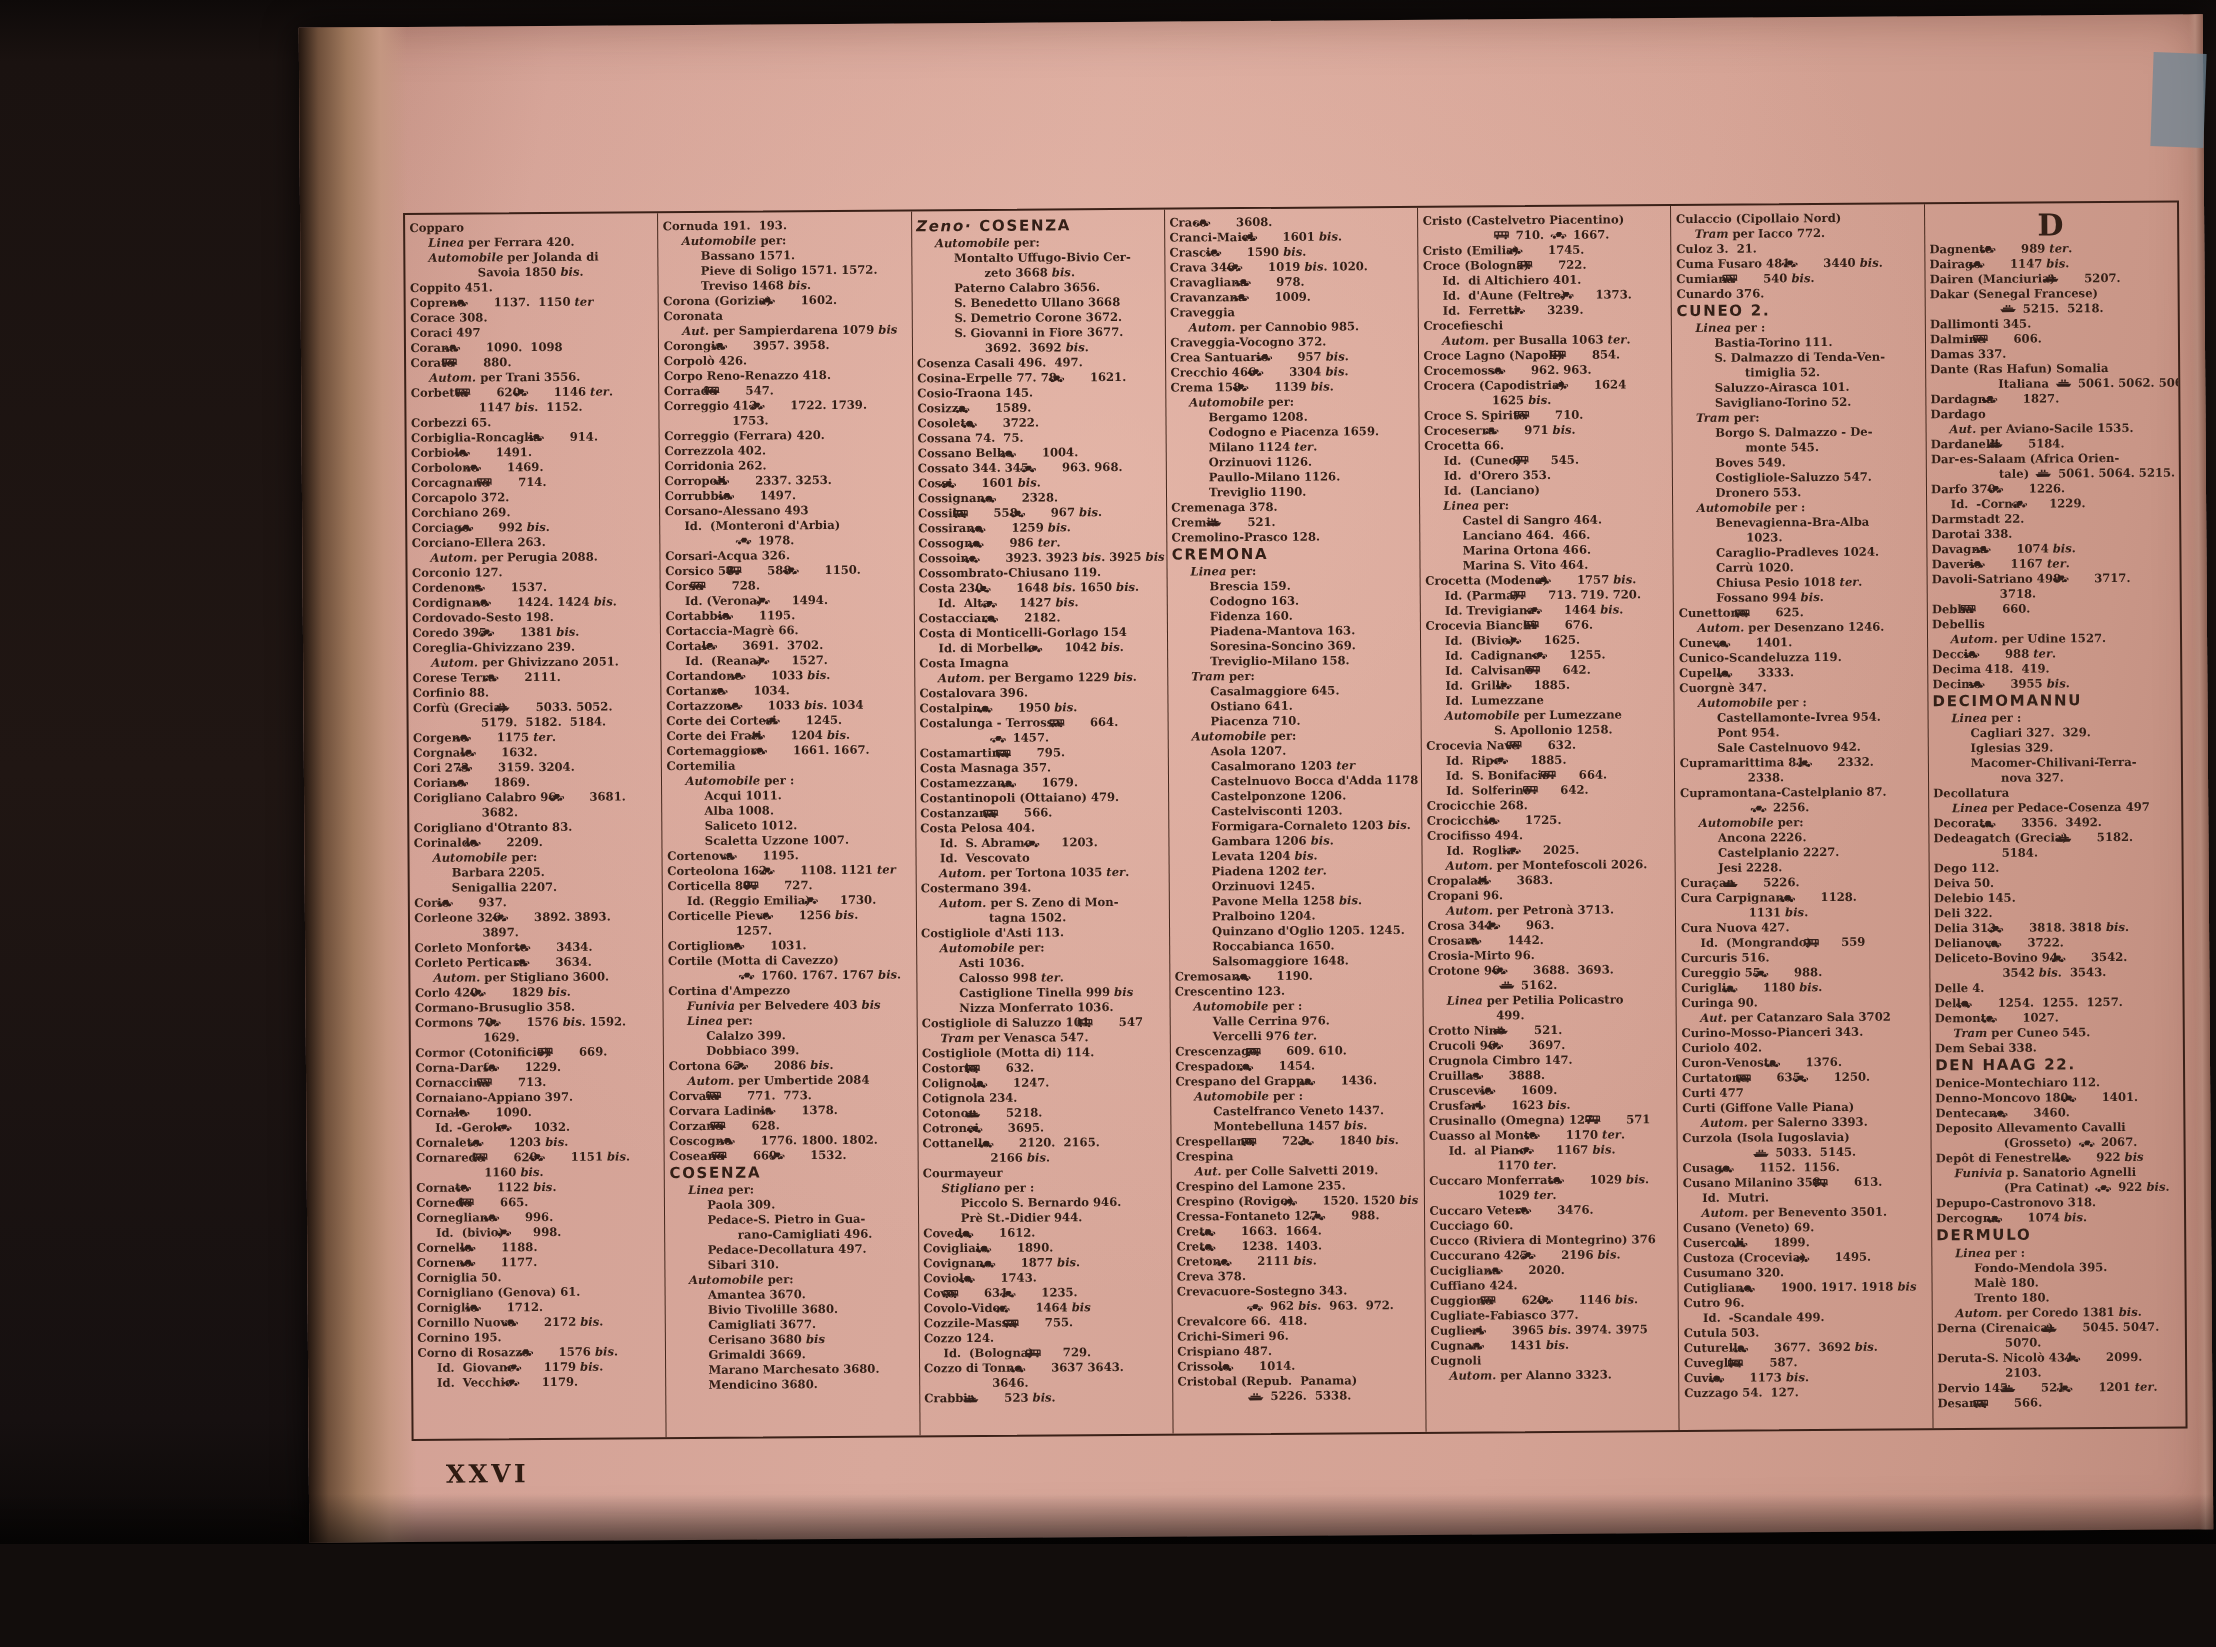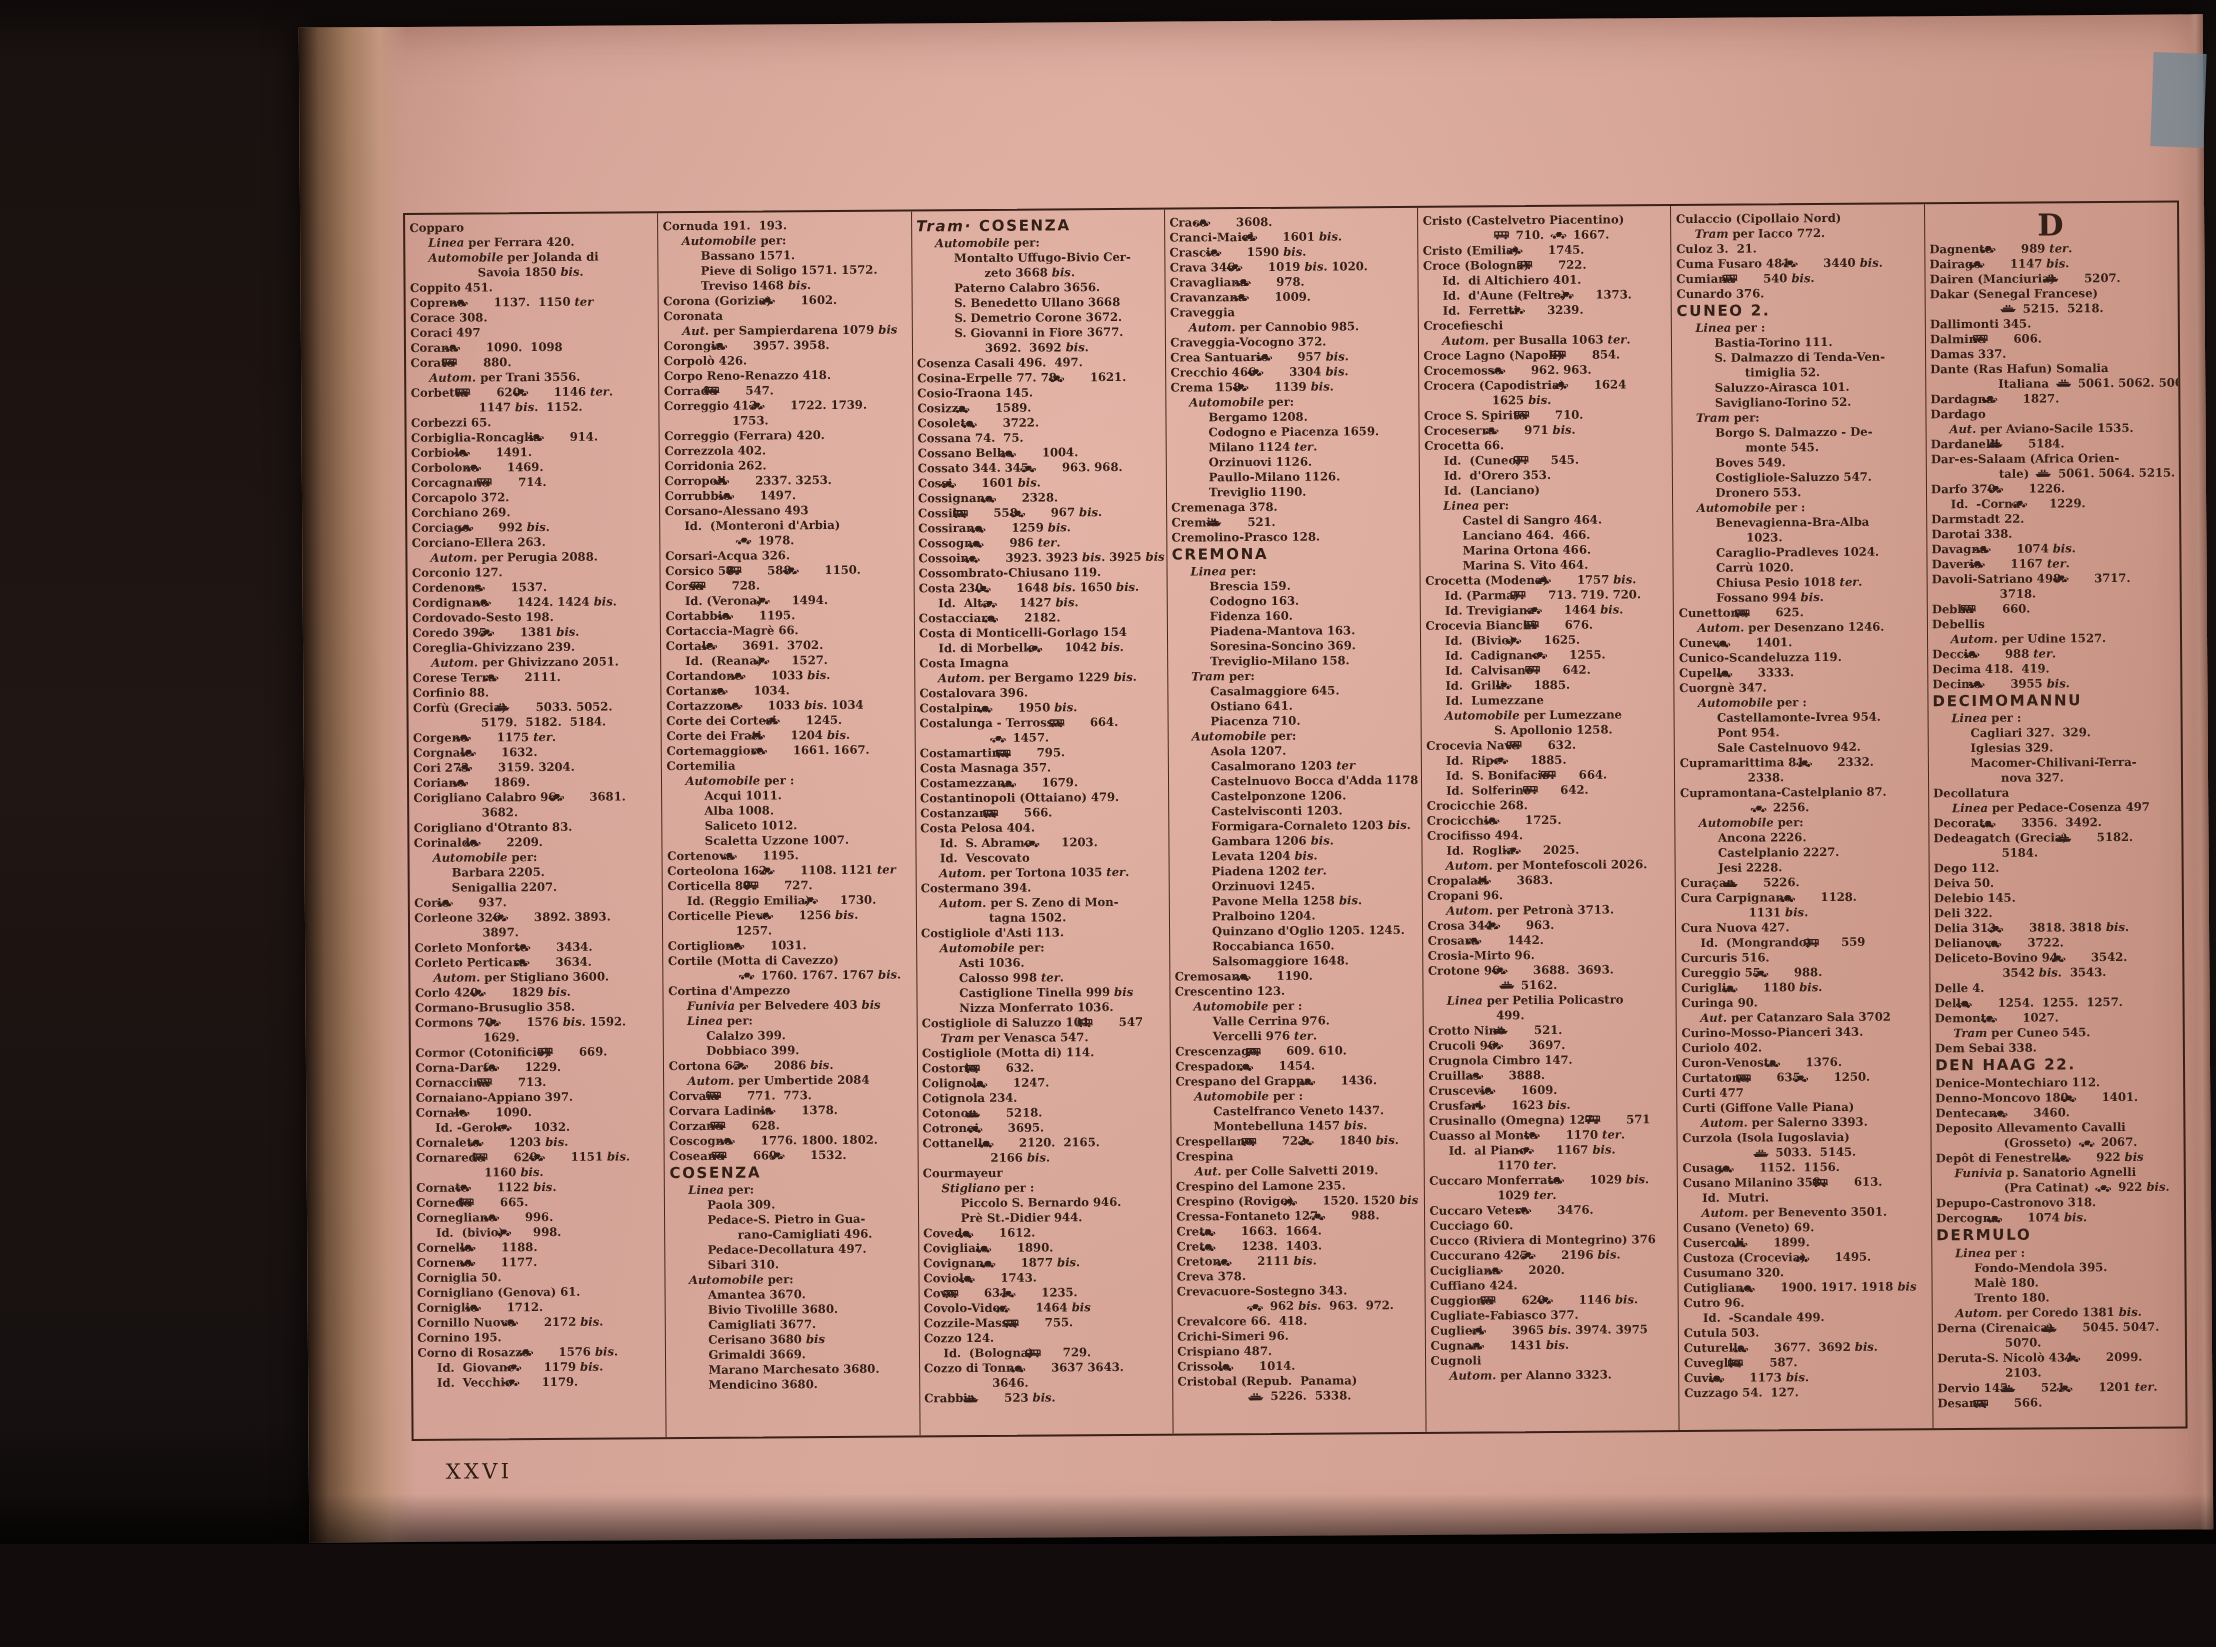--- a/index.html
+++ b/index.html
@@ -28,21 +28,21 @@
   .id{padding-left:35px;text-indent:-15.5px;}
   .i1{padding-left:32px;text-indent:-13.3px;}
   .s1{padding-left:51px;text-indent:-13.3px;}
   .s2{padding-left:68px;text-indent:0;}
   .h {font-family:"DejaVu Sans","Liberation Sans",sans-serif;font-size:15px;letter-spacing:1.7px;
       line-height:17.7px;padding:1.1px 0 1.1px 0;}
   .hl{font-size:30px;line-height:32px;text-align:center;letter-spacing:2.2px;}
   i{font-style:italic;}
   .ic{display:inline-block;width:16.6px;height:9.4px;vertical-align:-1.1px;margin:0 2.2px;}
   .ic svg{width:100%;height:100%;fill:#34201a;}
-  .pageno{position:absolute;left:137px;top:1433px;font-size:21px;font-weight:normal;
+  .pageno{position:absolute;left:137px;top:1433px;font-size:25px;font-weight:bold;
           letter-spacing:3.3px;color:#2e1b12;}
   .shadow-bottom{position:absolute;left:0;bottom:0;width:100%;height:50px;
           background:linear-gradient(180deg,rgba(0,0,0,0),rgba(0,0,0,.55));}
 </style>
 </head>
 <body>
 
 <svg width="0" height="0" style="position:absolute" aria-hidden="true">
   <symbol id="ic-car" viewBox="0 0 36 20">
     <circle cx="9" cy="15.5" r="3.6"></circle>
@@ -385,21 +385,21 @@
           <div class="ln i1"><i>Automobile</i> per:</div>
           <div class="ln s1">Amantea 3670.</div>
           <div class="ln s1">Bivio Tivolille 3680.</div>
           <div class="ln s1">Camigliati 3677.</div>
           <div class="ln s1">Cerisano 3680 <i>bis</i></div>
           <div class="ln s1">Grimaldi 3669.</div>
           <div class="ln s1">Marano Marchesato 3680.</div>
           <div class="ln s1">Mendicino 3680.</div>
         </div>
       <div class="col">
-          <div class="ln h"><i>Tram·</i> COSENZA</div>
+          <div class="ln h"><i>Zeno·</i> COSENZA</div>
           <div class="ln i1"><i>Automobile</i> per:</div>
           <div class="ln s1">Montalto Uffugo-Bivio Cer-</div>
           <div class="ln s2">zeto 3668 <i>bis</i>.</div>
           <div class="ln s1">Paterno Calabro 3656.</div>
           <div class="ln s1">S. Benedetto Ullano 3668</div>
           <div class="ln s1">S. Demetrio Corone 3672.</div>
           <div class="ln s1">S. Giovanni in Fiore 3677.</div>
           <div class="ln s2">3692.&nbsp; 3692 <i>bis</i>.</div>
           <div class="ln e">Cosenza Casali 496.&nbsp; 497.</div>
           <div class="ln e">Cosina-Erpelle 77. 78. <span class="ic"><svg viewBox="0 0 36 20">

